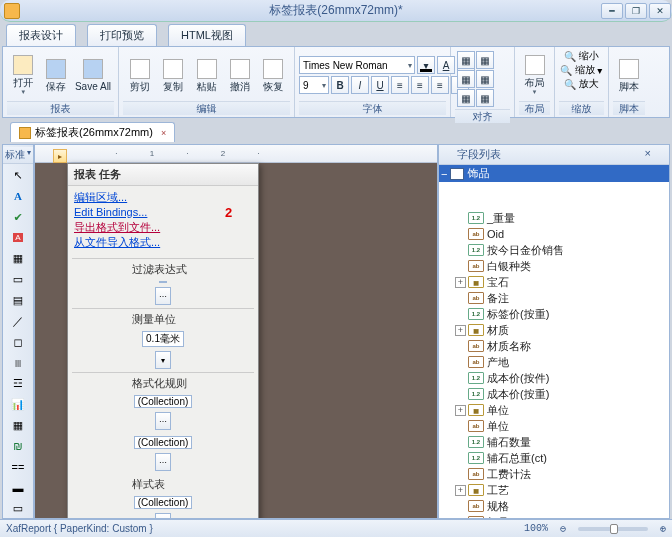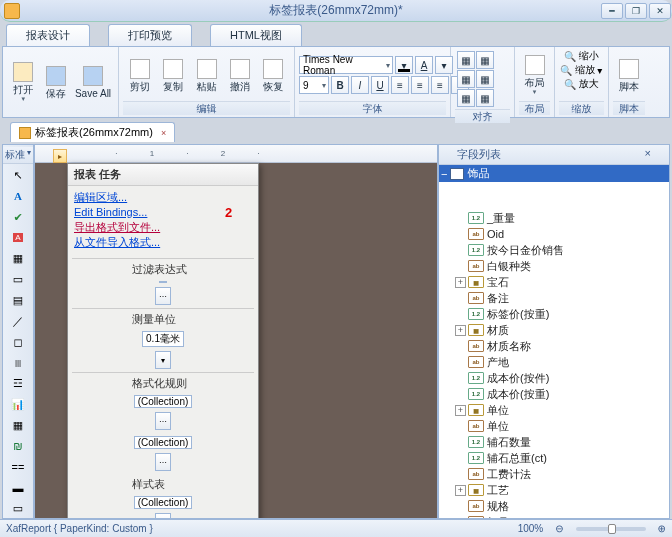--- a/index.html
+++ b/index.html
@@ -3,21 +3,21 @@
 <meta charset="utf-8">
 <style>
   * { box-sizing: border-box; }
   body { margin:0; font-family:"Microsoft YaHei","SimSun",Tahoma,sans-serif; font-size:11px; background:#cfd6e0; overflow:hidden; }
   .titlebar { height:22px; background:linear-gradient(#dfe8f6,#c9d8ed); display:flex; align-items:center; border-bottom:1px solid #9cb; position:relative;border-radius:10px; }
   .titlebar .ticon { width:16px; height:16px; margin:0 4px; background:#f7b84c; border:1px solid #c08a20; border-radius:2px; }
   .titlebar .title { position:absolute; left:50%; transform:translateX(-50%); color:#3a5a8a; font-size:12px; }
   .titlebar .btns { margin-left:auto; display:flex; }
   .titlebar .btns div { width:22px; height:16px; margin:0 1px; background:linear-gradient(#f6f9fd,#dce6f3); border:1px solid #9db6d8; border-radius:2px; display:flex; align-items:center; justify-content:center; font-size:9px; color:#245; }
   .tabs { height:22px; display:flex; align-items:flex-end; background:#cfd6e0; padding-left:6px; margin-top:2px; }
-  .tabs .tab { padding:3px 19px; background:linear-gradient(#fdfefe,#e9eef7); border:1px solid #9db6d8; border-bottom:none; border-radius:3px 3px 0 0; margin-right:18px; color:#234; }
+  .tabs .tab { padding:3px 12px; background:linear-gradient(#fdfefe,#e9eef7); border:1px solid #9db6d8; border-bottom:none; border-radius:3px 3px 0 0; margin-right:11px; color:#234; }
   .tabs .tab.active { background:linear-gradient(#fff,#f0f4fa); }
   .ribbon { height:72px; background:linear-gradient(#f4f7fc,#ebf0f8); border:1px solid #9db6d8; margin:0 2px; display:flex; }
   .rgroup { border-right:1px solid #c3d0e2; display:flex; flex-direction:column; padding:2px 4px; }
   .rgroup .body { flex:1; display:flex; align-items:center; }
   .rgroup .label { height:14px; background:linear-gradient(#eaf0f8,#dde6f2); text-align:center; color:#3a5a8a; font-size:10px; border-top:1px solid #d0dae8; }
   .bigbtn { width:36px; display:flex; flex-direction:column; align-items:center; padding:2px 3px; border:1px solid transparent; border-radius:3px; }
   .bigbtn .ico { width:20px; height:20px; margin-bottom:2px; border:1px solid #b0b0b0; background:#fff; }
   .bigbtn .lb { font-size:10px; color:#234; text-align:center; line-height:11px; white-space:nowrap; }
   .bigbtn .drop { font-size:7px; color:#567; }
   .fontgrp .row1 { display:flex; gap:2px; margin-bottom:2px; }
@@ -58,21 +58,21 @@
   .tree { flex:1; overflow:auto; padding:2px 0 2px 2px;margin-top:26px; }
   .tree .node { display:flex; align-items:center; height:16px; font-size:11px; color:#222; white-space:nowrap; }
   .tree .tw { width:11px; height:11px; border:1px solid #9a9a9a; display:flex; align-items:center; justify-content:center; font-size:9px; line-height:9px; color:#555; margin-right:2px; background:#fff; }
   .tree .twnone { width:11px; margin-right:2px; }
   .tree .fic { width:16px; height:12px; margin-right:3px; display:flex; align-items:center; justify-content:center; font-size:6px; font-weight:bold; border-radius:1px; }
   .tree .fic.num { background:#fff; border:1px solid #6a8; color:#2a6a3a; }
   .tree .fic.txt { background:#fff; border:1px solid #a87848; color:#8a5a20; }
   .tree .fic.tbl { background:#fff; border:1px solid #b89838; color:#8a6a10; }
   .tree .ind1 { padding-left:14px; }
   .status { position:absolute; bottom:0; left:0; right:0; height:18px; background:linear-gradient(#eef3fa,#dde6f2); border-top:1px solid #9db6d8; display:flex; align-items:center; padding:0 6px; font-size:10px; color:#3a5a8a;justify-content:space-between; }
-  .status .zoom { margin-left:auto; display:flex; align-items:center; gap:12px; }
+  .status .zoom { margin-left:auto; display:flex; align-items:center; gap:12px;font-family:Liberation Mono, monospace; }
   .status .track { width:70px; height:4px; background:#c3d0e2; position:relative; border-radius:2px; }
   .status .thumb { position:absolute; left:32px; top:-3px; width:8px; height:10px; background:#fff; border:1px solid #888; border-radius:2px; }
 </style>
 </head>
 <body>
 
 <div class="titlebar">
   <div class="ticon"></div>
   <div class="title">标签报表(26mmx72mm)*</div>
   <div class="btns">
@@ -98,20 +98,21 @@
         </div>
       <div class="bigbtn">
           <div class="ico" style="background:#b7d2f2"></div>
           <div class="lb">保存</div>
         </div>
       <div class="bigbtn" style="width:42px">
           <div class="ico" style="background:#b7d2f2"></div>
           <div class="lb">Save All</div>
         </div>
     </div>
+    <div class="label">报表</div>
   </div>
   <div class="rgroup" style="width:176px">
     <div class="body">
       <div class="bigbtn">
           <div class="ico"></div>
           <div class="lb">剪切</div>
         </div>
       <div class="bigbtn">
           <div class="ico"></div>
           <div class="lb">复制</div>
@@ -127,21 +128,21 @@
       <div class="bigbtn">
           <div class="ico"></div>
           <div class="lb">恢复</div>
         </div>
     </div>
     <div class="label">编辑</div>
   </div>
   <div class="rgroup fontgrp" style="width:156px">
     <div class="body" style="flex-direction:column;align-items:flex-start;justify-content:center">
       <div class="row1">
-        <div class="combo" style="width:94px">Times New Roman</div>
+        <div class="combo" style="width:116px">Times New Roman</div>
         <div class="sq" style="position:relative"><span style="position:absolute;bottom:1px;left:2px;right:2px;height:3px;background:#000"></span>▾</div>
         <div class="sq">
             <u>A</u>
           </div>
         <div class="sq">▾</div>
       </div>
       <div class="row2">
         <div class="combo" style="width:30px">9</div>
         <div class="sq">
             <b>B</b>

